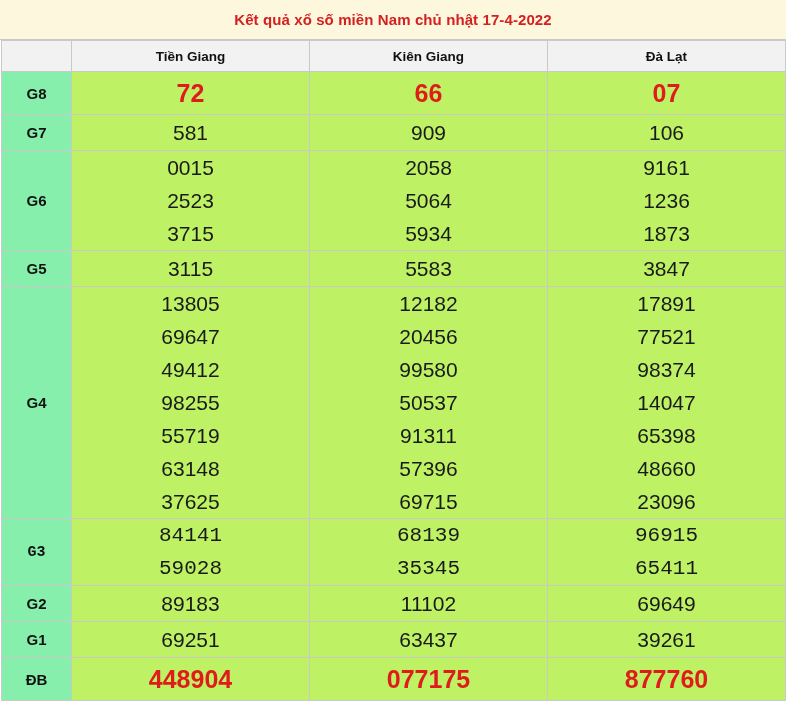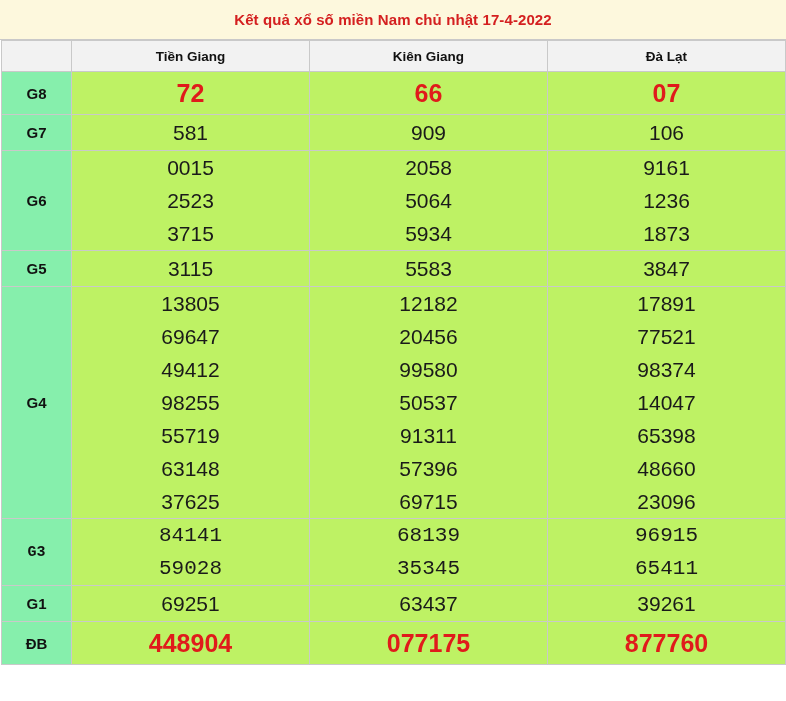--- a/index.html
+++ b/index.html
@@ -234,20 +234,32 @@
         <td class="cell">
           <div class="num-line">68139</div>
           <div class="num-line">35345</div>
         </td>
         <td class="cell">
           <div class="num-line">96915</div>
           <div class="num-line">65411</div>
         </td>
       </tr>
 
+      <tr class="row-g2">
+        <td class="prize-label">G2</td>
+        <td class="cell">
+          <div class="num-line">89183</div>
+        </td>
+        <td class="cell">
+          <div class="num-line">11102</div>
+        </td>
+        <td class="cell">
+          <div class="num-line">69649</div>
+        </td>
+      </tr>
 
       <tr class="row-g1">
         <td class="prize-label">G1</td>
         <td class="cell">
           <div class="num-line">69251</div>
         </td>
         <td class="cell">
           <div class="num-line">63437</div>
         </td>
         <td class="cell">

